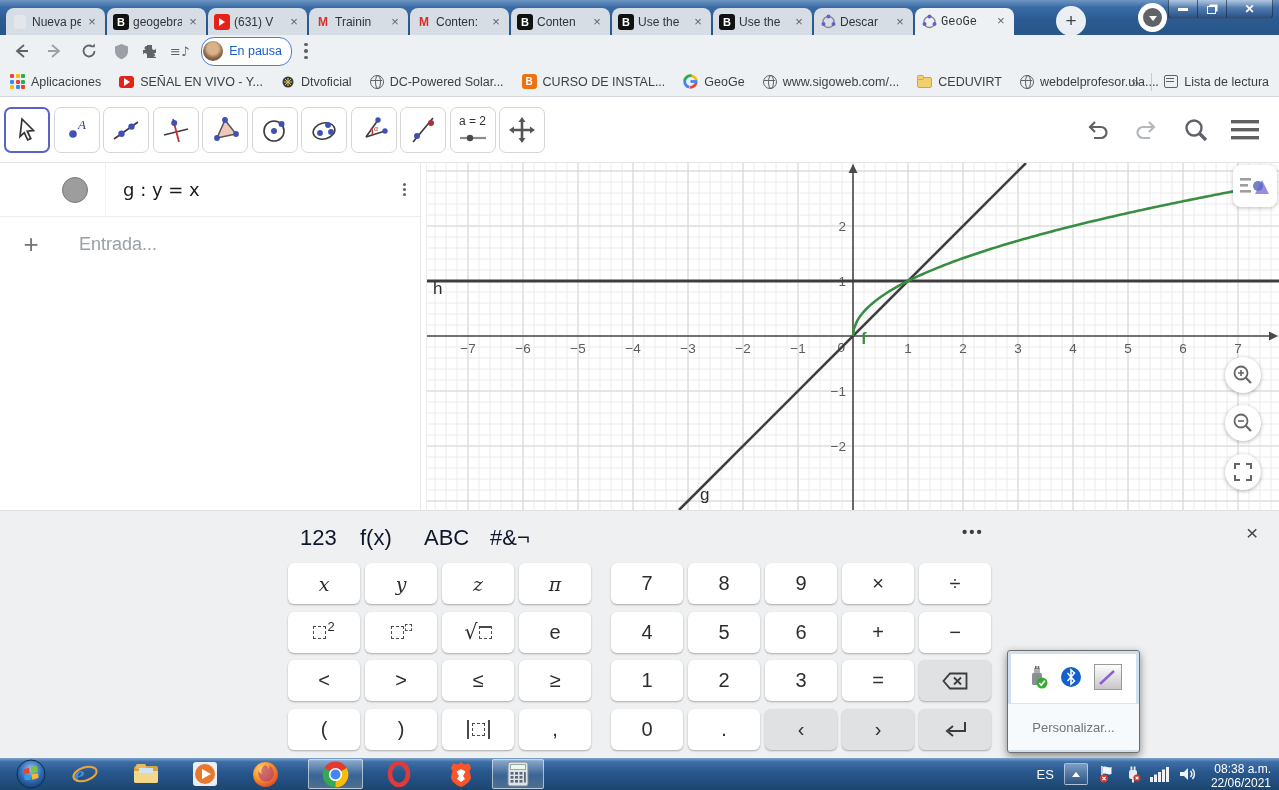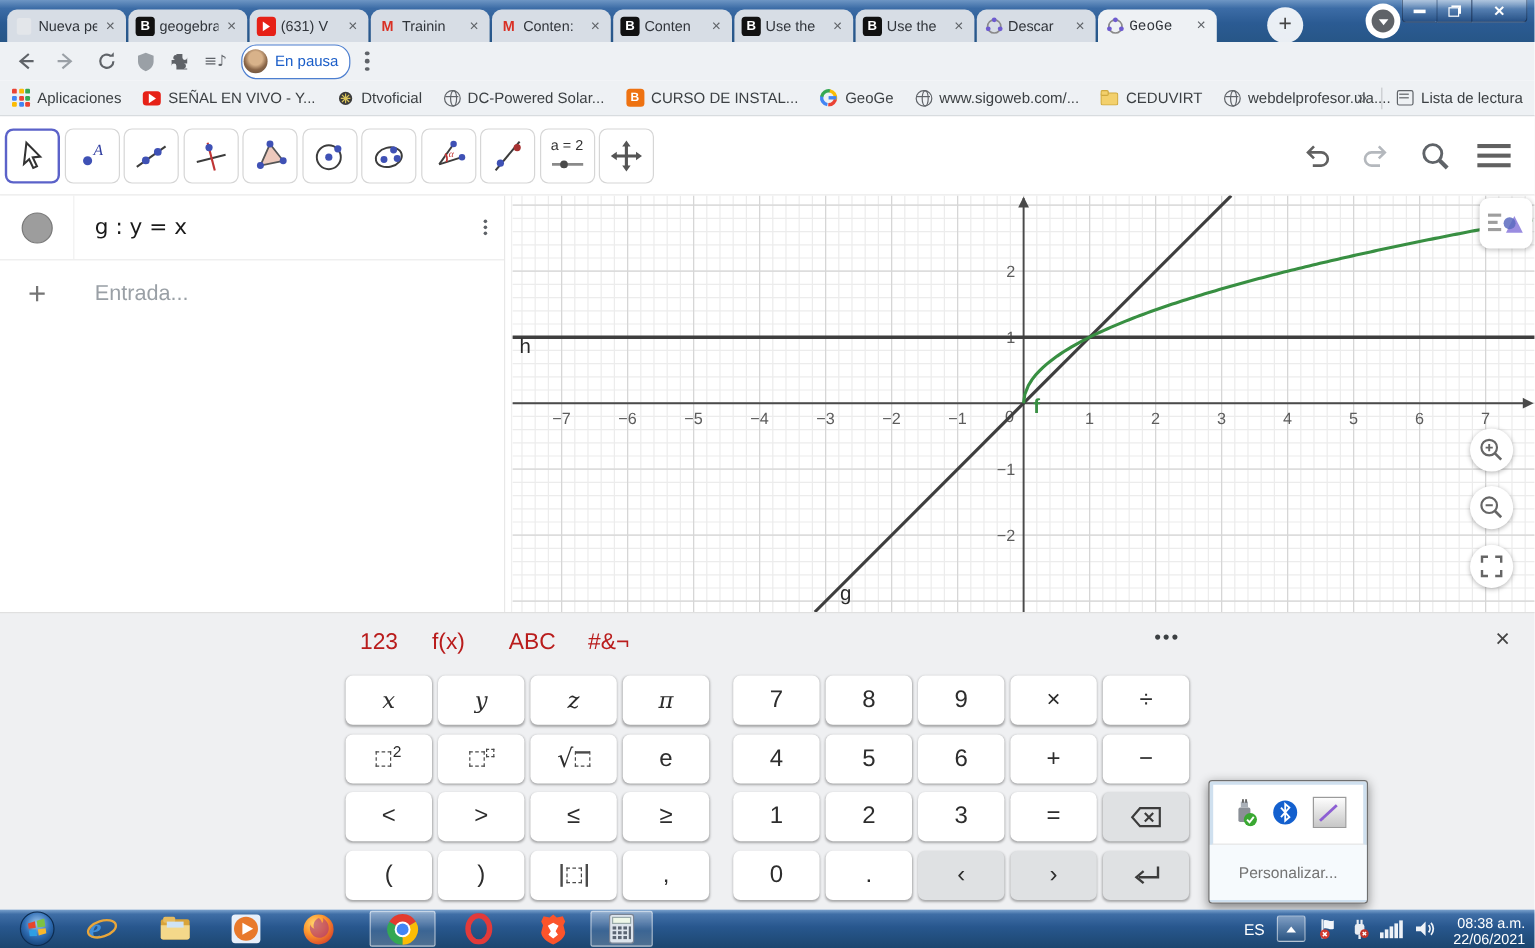--- a/index.html
+++ b/index.html
@@ -94,21 +94,21 @@
 
   
   .graph { position:absolute; left:427px; top:163px; width:852px; height:347px; background:#fff; }
   .gsbtn { position:absolute; width:36px; height:36px; border-radius:50%; background:#fff;
     box-shadow:0 1px 4px rgba(0,0,0,.3); display:flex; align-items:center; justify-content:center; }
   .settingsbox { position:absolute; right:2px; top:2px; width:44px; height:42px; background:#fff; border-radius:8px;
     box-shadow:0 1px 4px rgba(0,0,0,.25); display:flex; align-items:center; justify-content:center; }
 
   
   .keyboard { position:absolute; left:0; top:510px; width:1279px; height:248px; background:#eff0f2; border-top:1px solid #e0e0e0; }
-  .kbtab { position:absolute; top:14px; font-size:19px; color:#b91c1c; }
+  .kbtab { position:absolute; top:14px; font-size:22px; color:#0f172a; }
   .kbmore { position:absolute; left:962px; top:12px; font-size:15px; letter-spacing:2px; font-weight:bold; color:#3c4043; }
   .kbclose { position:absolute; left:1246px; top:10px; font-size:21px; color:#444; }
   .key { position:absolute; width:72px; height:41px; background:#fff; border:none; border-radius:6px;
     box-shadow:0 1px 2px rgba(0,0,0,.3); font-size:20px; color:#2d2d2d; display:flex; align-items:center; justify-content:center;
     font-family:"Liberation Sans", sans-serif; }
   .key.gray { background:#dfe1e3; }
   .key.math { font-family:"DejaVu Serif", serif; font-style:italic; font-size:19px; }
   .dbox { display:inline-block; width:13px; height:13px; border:1.5px dashed #4a4a4a; }
   .dbox.sm { width:7px; height:7px; border-width:1.2px; }
   .key sup { margin:-12px 0 0 1px; font-size:13px; }
@@ -461,21 +461,21 @@
         <svg width="28" height="22">
             <rect y="1" width="28" height="3.4" fill="#616161"></rect>
             <rect y="9" width="28" height="3.4" fill="#616161"></rect>
             <rect y="17" width="28" height="3.4" fill="#616161"></rect>
           </svg>
       </div>
     </div>
   </div>
 
   <div class="algebra">
-    <div class="arow" style="height:54px;">
+    <div class="arow" style="height:54px;padding-left:44px;">
       <div class="acol">
           <div class="adot" id="dot-g" style="background: rgb(157, 157, 157); border: 1.5px solid rgb(120, 120, 120);"></div>
         </div>
       <div class="aformula">g : y = x</div>
       <div class="kebab3">
           <i></i>
           <i></i>
           <i></i>
         </div>
     </div>

